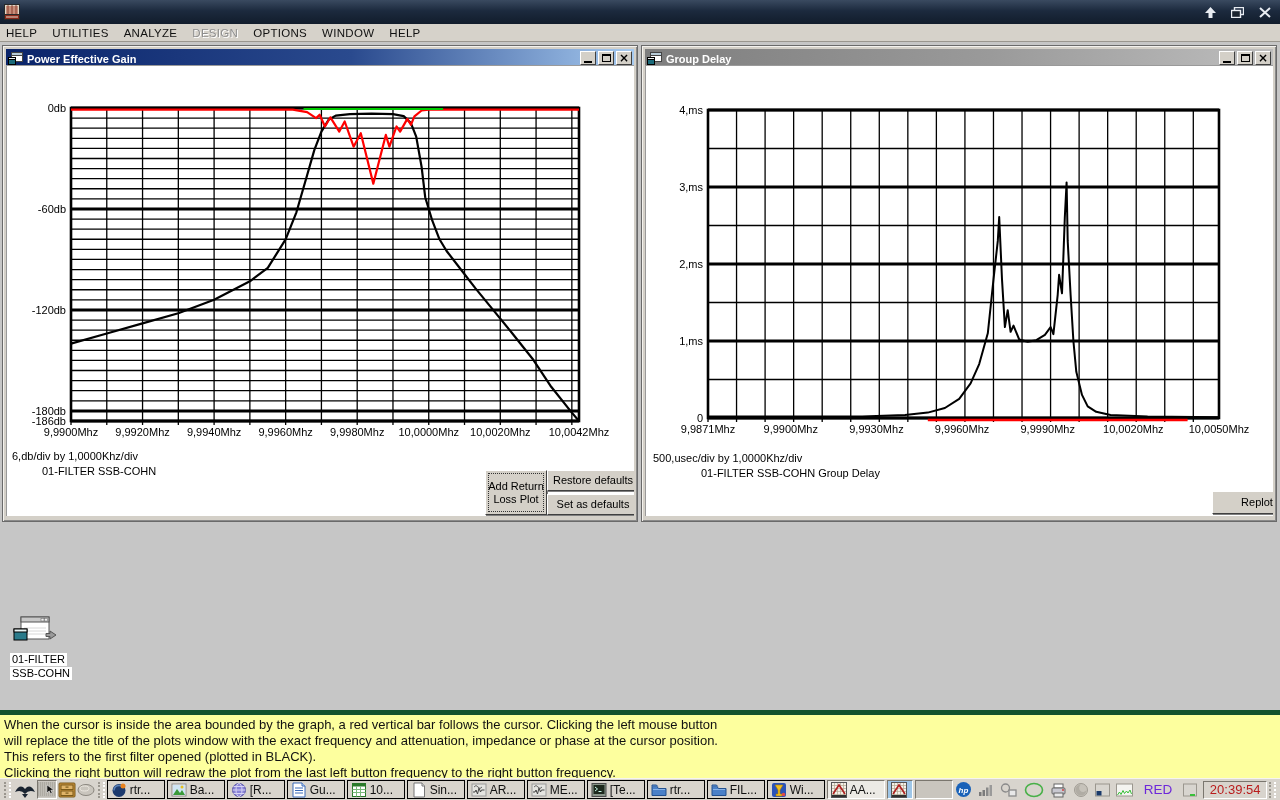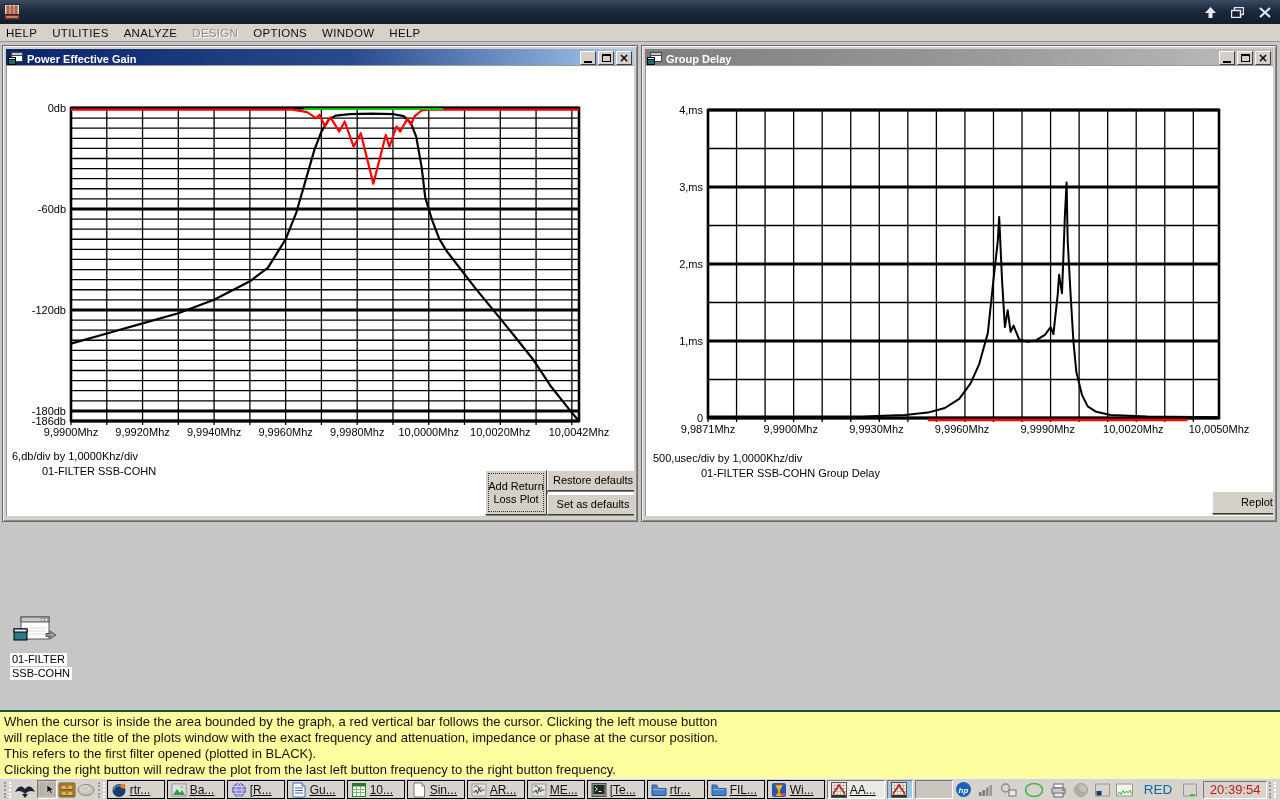--- a/index.html
+++ b/index.html
@@ -37,39 +37,39 @@
   .plot-svg{position:absolute;left:0;top:0;}
   .caption{position:absolute;font-size:11px;color:#000;line-height:15px;white-space:nowrap;}
   .win-btn{position:absolute;background:#d4d0c8;border:1px solid;border-color:#fff #404040 #404040 #fff;
     box-shadow:1px 1px 0 #808080;font-size:11px;color:#000;display:flex;align-items:center;justify-content:center;
     text-align:center;box-sizing:border-box;padding:1px 2px;line-height:13px;}
   .win-btn.focused{outline:1px dotted #333;outline-offset:-4px;}
   
   .desk-icon{position:absolute;left:10px;top:616px;width:64px;display:flex;flex-direction:column;align-items:flex-start;}
   .desk-label{font-size:11px;line-height:13px;background:#fff;color:#000;padding:0 2px;margin-top:1px;white-space:nowrap;}
   .hint{position:absolute;left:0;top:710px;width:1280px;height:68px;background:#fdff9e;
-    border-top:2px solid #14532d;box-sizing:border-box;padding:2px 4px;}
+    border-top:5px solid #14532d;box-sizing:border-box;padding:2px 4px;}
   .hint div{font-size:13px;line-height:16px;color:#111;white-space:nowrap;}
   
   .taskbar{position:absolute;left:0;top:778px;width:1280px;height:22px;background:#d8d4cd;
     border-top:1px solid #f6f4f0;box-sizing:border-box;display:flex;align-items:center;padding:0 2px;}
   .tb-handle{width:5px;height:16px;margin:0 2px;border-left:2px dotted #9a968e;border-right:2px dotted #fff;}
   .q-flat{width:24px;height:19px;display:flex;align-items:center;justify-content:center;}
   .q-btn{width:23px;height:19px;display:flex;align-items:center;justify-content:center;
     border:1px solid;box-sizing:border-box;margin-right:1px;}
   .sunken{border-color:#7a766e #fff #fff #7a766e;background:#cdc9c2;}
   .tbtn{height:19px;width:58px;margin-right:2px;display:flex;align-items:center;gap:3px;
-    border:1px solid;box-sizing:border-box;padding:0 3px;overflow:hidden;flex:none;text-decoration:underline;}
+    border:1px solid;box-sizing:border-box;padding:0 3px;overflow:hidden;flex:none;}
   .tbtn span.lbl{font-size:12px;color:#111;white-space:nowrap;}
   .tbtn.pressed{border-color:#7a766e #fff #fff #7a766e;background:#eceae5;}
   .tbtn.blue{width:26px;background:#9fc6e7;border-color:#7a766e #fff #fff #7a766e;}
   .tbtn.plain{width:38px;background:#c9c5be;border-color:#7a766e #fff #fff #7a766e;}
   .tray{display:flex;align-items:center;gap:6px;margin-left:auto;}
   .tray .icon{display:flex;align-items:center;}
-  .red-label{font-size:13.5px;color:#0369a1;margin:0 5px;}
+  .red-label{font-size:13.5px;color:#6d28d9;margin:0 5px;}
   .clock{width:64px;height:18px;border:1px solid;border-color:#7a766e #fff #fff #7a766e;
     font-size:13px;color:#b91c1c;text-align:center;line-height:16px;box-sizing:border-box;background:#d8d4cd;}
   .icon{display:inline-flex;align-items:center;justify-content:center;}
 </style>
 </head>
 <body>
 
 <div id="root">
 
   <div class="main-titlebar">

